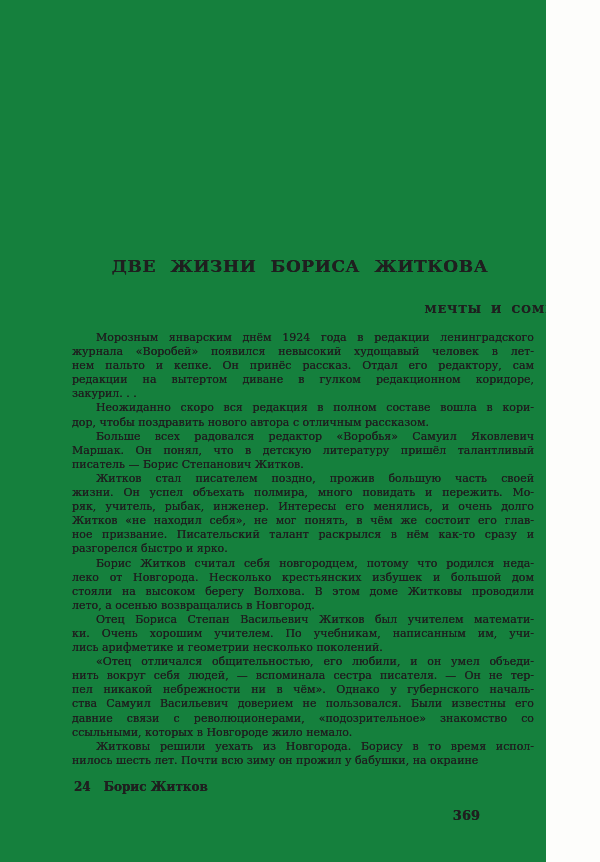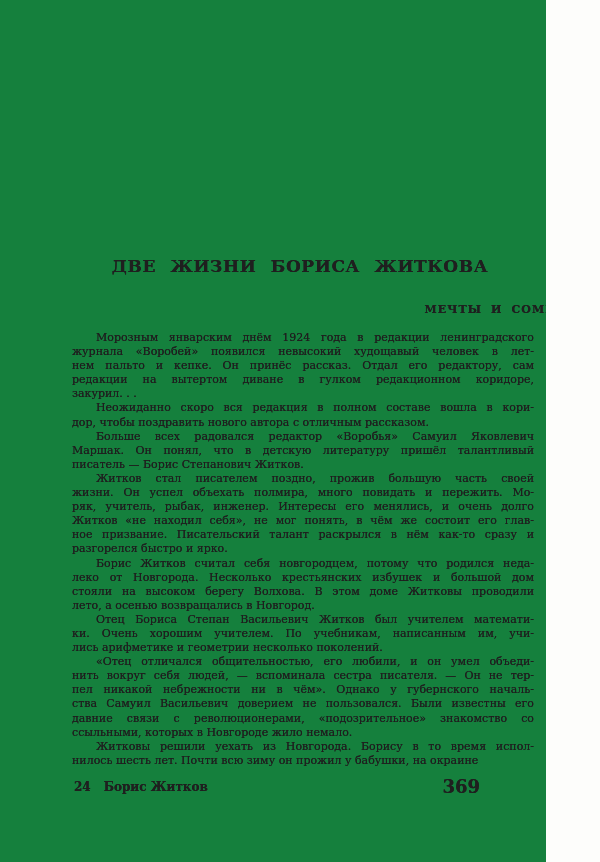--- a/index.html
+++ b/index.html
@@ -62,22 +62,22 @@
     left: 74px;
     top: 780px;
     font-size: 12px;
     font-weight: bold;
     text-shadow: 0 0 0.3px currentColor;
   }
   .footer-signature .sig-number { margin-right: 13px; }
   .page-number {
     position: absolute;
     right: 66px;
-    top: 776px;
-    font-size: 18px;
+    top: 808px;
+    font-size: 13px;
     font-weight: bold;
     text-shadow: 0 0 0.3px currentColor;
   }
 </style>
 </head>
 <body>
 
 <div class="page">
 
   <div class="book-title">ДВЕ  ЖИЗНИ  БОРИСА  ЖИТКОВА</div>

